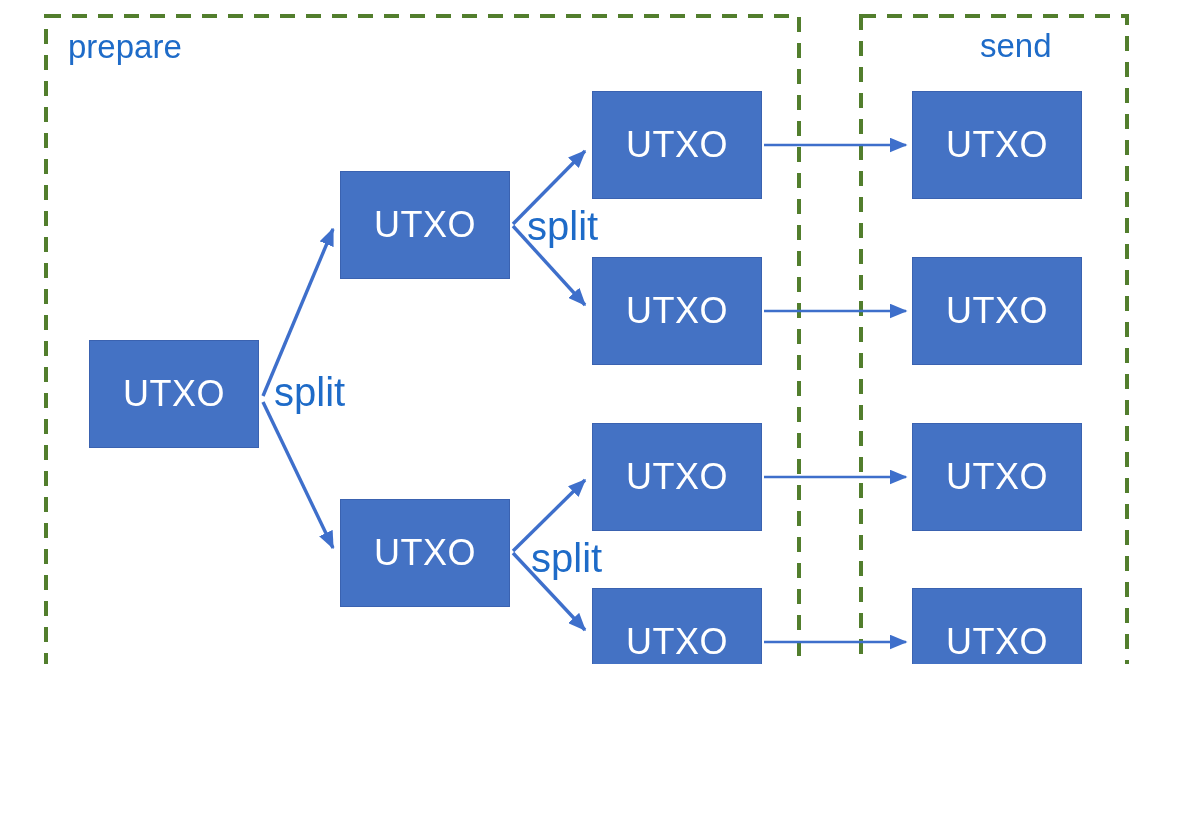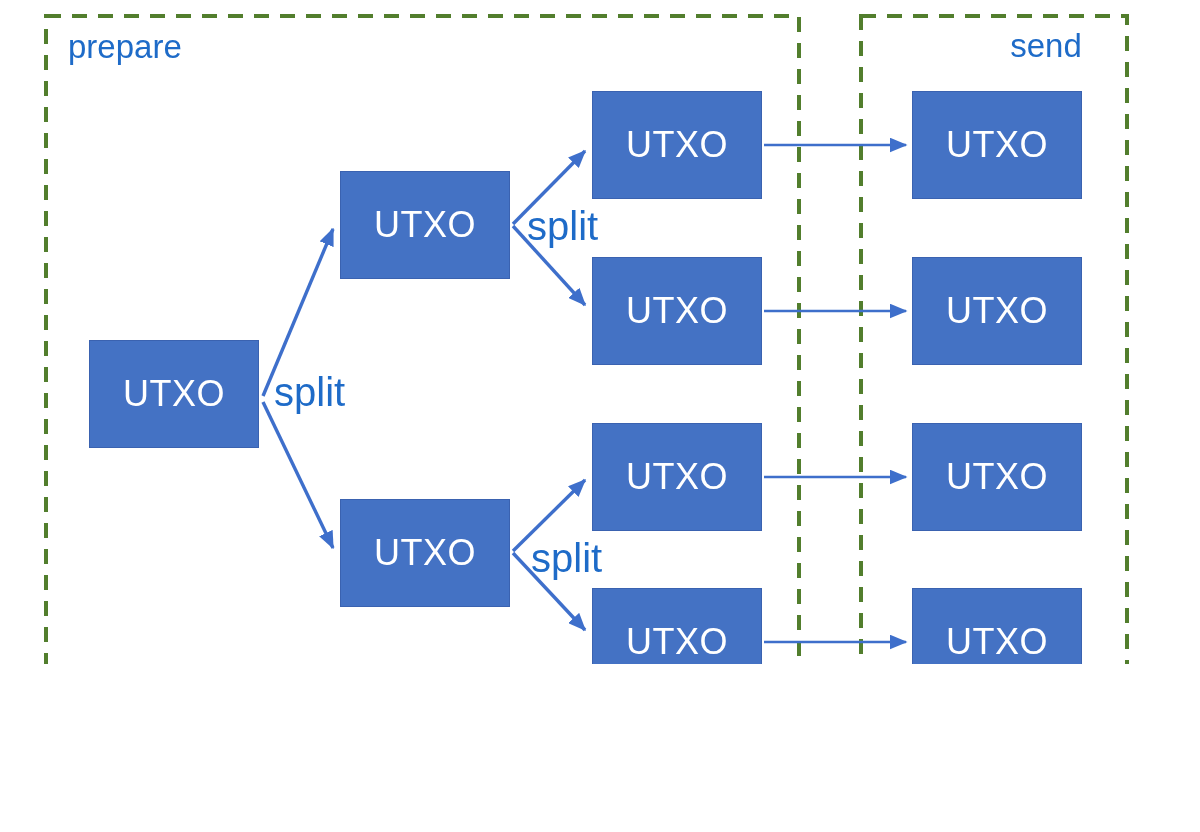--- a/index.html
+++ b/index.html
@@ -76,21 +76,21 @@
     <line class="arrow diag" x1="513" y1="551" x2="585" y2="480" marker-end="url(#ah)"></line>
     <line class="arrow diag" x1="513" y1="553" x2="585" y2="630" marker-end="url(#ah)"></line>
 
     <line class="arrow horiz" x1="764" y1="145" x2="906" y2="145" marker-end="url(#ah)"></line>
     <line class="arrow horiz" x1="764" y1="311" x2="906" y2="311" marker-end="url(#ah)"></line>
     <line class="arrow horiz" x1="764" y1="477" x2="906" y2="477" marker-end="url(#ah)"></line>
     <line class="arrow horiz" x1="764" y1="642" x2="906" y2="642" marker-end="url(#ah)"></line>
   </svg>
 
   <div class="region-title" style="left:68px;top:30px;">prepare</div>
-  <div class="region-title" style="left:980px;top:29px;width:132px;text-align:center;">send</div>
+  <div class="region-title" style="left:980px;top:29px;width:132px;text-align:left;">send</div>
 
   <div class="utxo-box" style="left:89px;top:340px;">UTXO</div>
 
   <div class="utxo-box" style="left:340px;top:171px;">UTXO</div>
   <div class="utxo-box" style="left:340px;top:499px;">UTXO</div>
 
   <div class="utxo-box" style="left:592px;top:91px;">UTXO</div>
   <div class="utxo-box" style="left:592px;top:257px;">UTXO</div>
   <div class="utxo-box" style="left:592px;top:423px;">UTXO</div>
   <div class="utxo-box" style="left:592px;top:588px;">UTXO</div>

